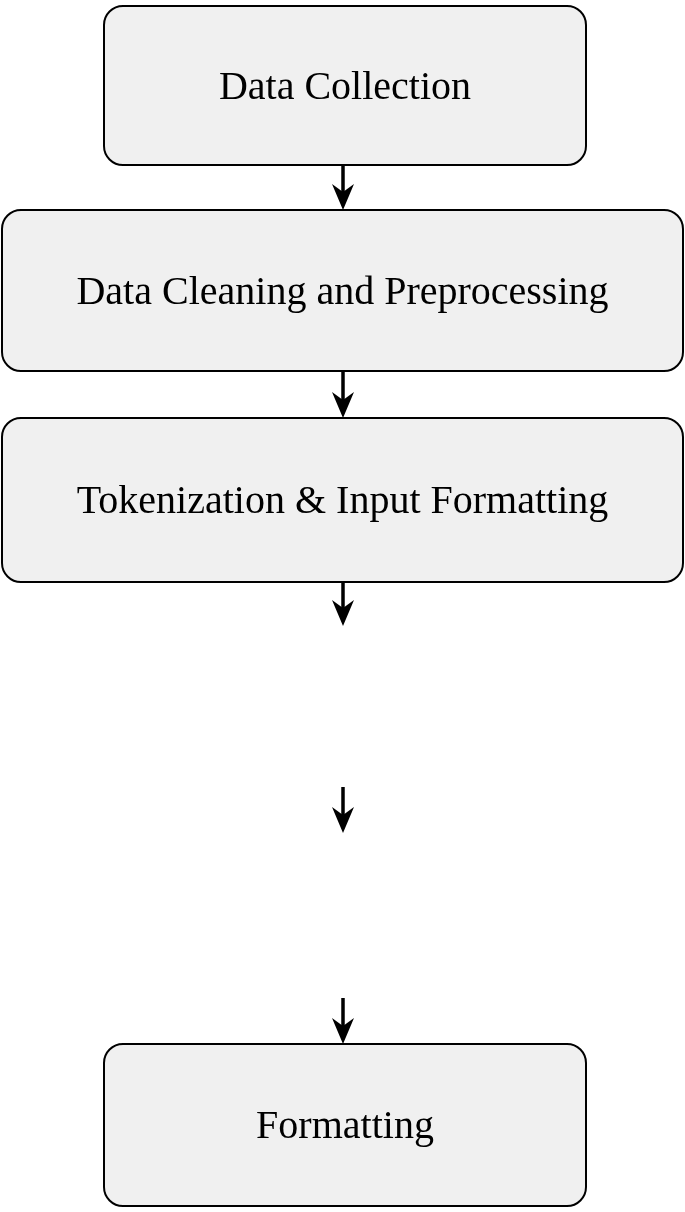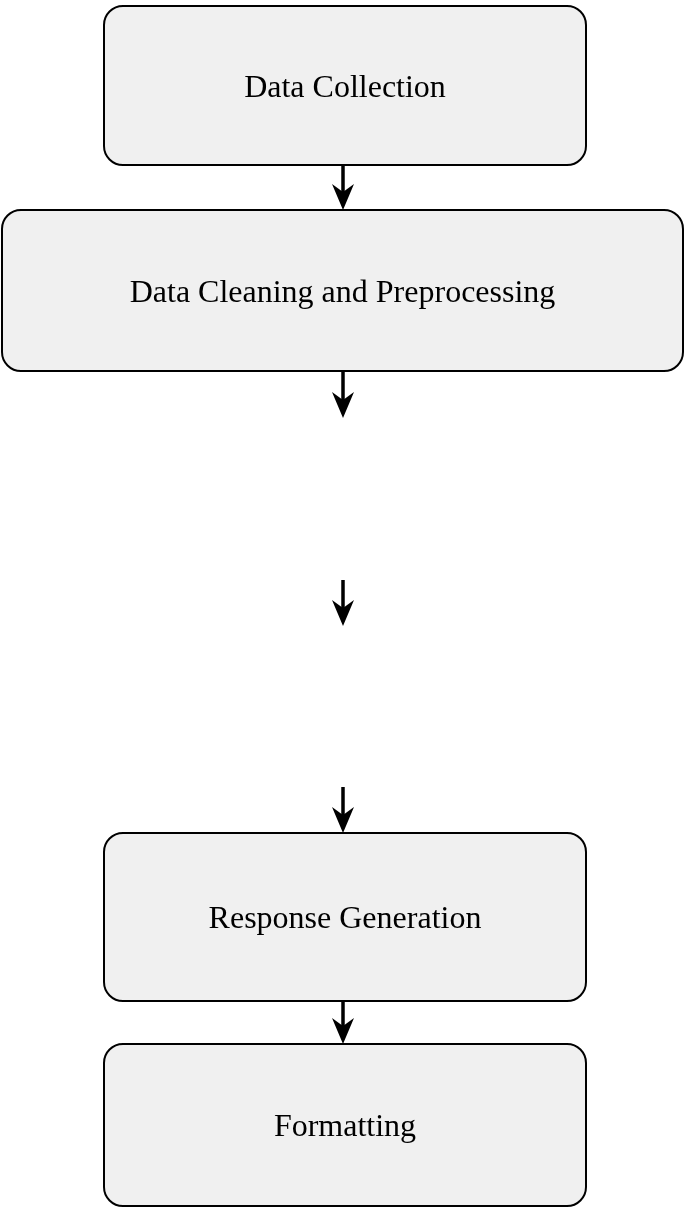--- a/index.html
+++ b/index.html
@@ -18,21 +18,21 @@
     position: absolute;
     background: #f0f0f0;
     border: 2.5px solid #000000;
     border-radius: 20px;
     display: flex;
     align-items: center;
     justify-content: center;
     z-index: 1;
   }
   .node .label {
-    font-size: 32px;
+    font-size: 40px;
     color: #000000;
     white-space: nowrap;
     text-align: center;
     line-height: 1;
   }
   .arrow {
     position: absolute;
     width: 36px;
     height: 46px;
     z-index: 0;
@@ -70,39 +70,39 @@
     <span class="label">Data Cleaning and Preprocessing</span>
   </div>
 
   <svg class="arrow" id="a1" viewBox="0 0 36 46">
     <g>
       <line x1="18" y1="0" x2="18" y2="32" stroke="#000000" stroke-width="3.5"></line>
       <polygon points="18,46 7,20 18,28 29,20" fill="#000000"></polygon>
     </g>
   </svg>
 
+  <div class="node" id="n2">
+    <span class="label">Tokenization &amp; Input Formatting</span>
+  </div>
 
   <svg class="arrow" id="a2" viewBox="0 0 36 46">
     <g>
       <line x1="18" y1="0" x2="18" y2="32" stroke="#000000" stroke-width="3.5"></line>
       <polygon points="18,46 7,20 18,28 29,20" fill="#000000"></polygon>
     </g>
   </svg>
 
 
   <svg class="arrow" id="a3" viewBox="0 0 36 46">
     <g>
       <line x1="18" y1="0" x2="18" y2="32" stroke="#000000" stroke-width="3.5"></line>
       <polygon points="18,46 7,20 18,28 29,20" fill="#000000"></polygon>
     </g>
   </svg>
 
-  <div class="node" id="n4">
-    <span class="label">Response Generation</span>
-  </div>
 
   <svg class="arrow" id="a4" viewBox="0 0 36 46">
     <g>
       <line x1="18" y1="0" x2="18" y2="32" stroke="#000000" stroke-width="3.5"></line>
       <polygon points="18,46 7,20 18,28 29,20" fill="#000000"></polygon>
     </g>
   </svg>
 
   <div class="node" id="n5">
     <span class="label">Formatting</span>

